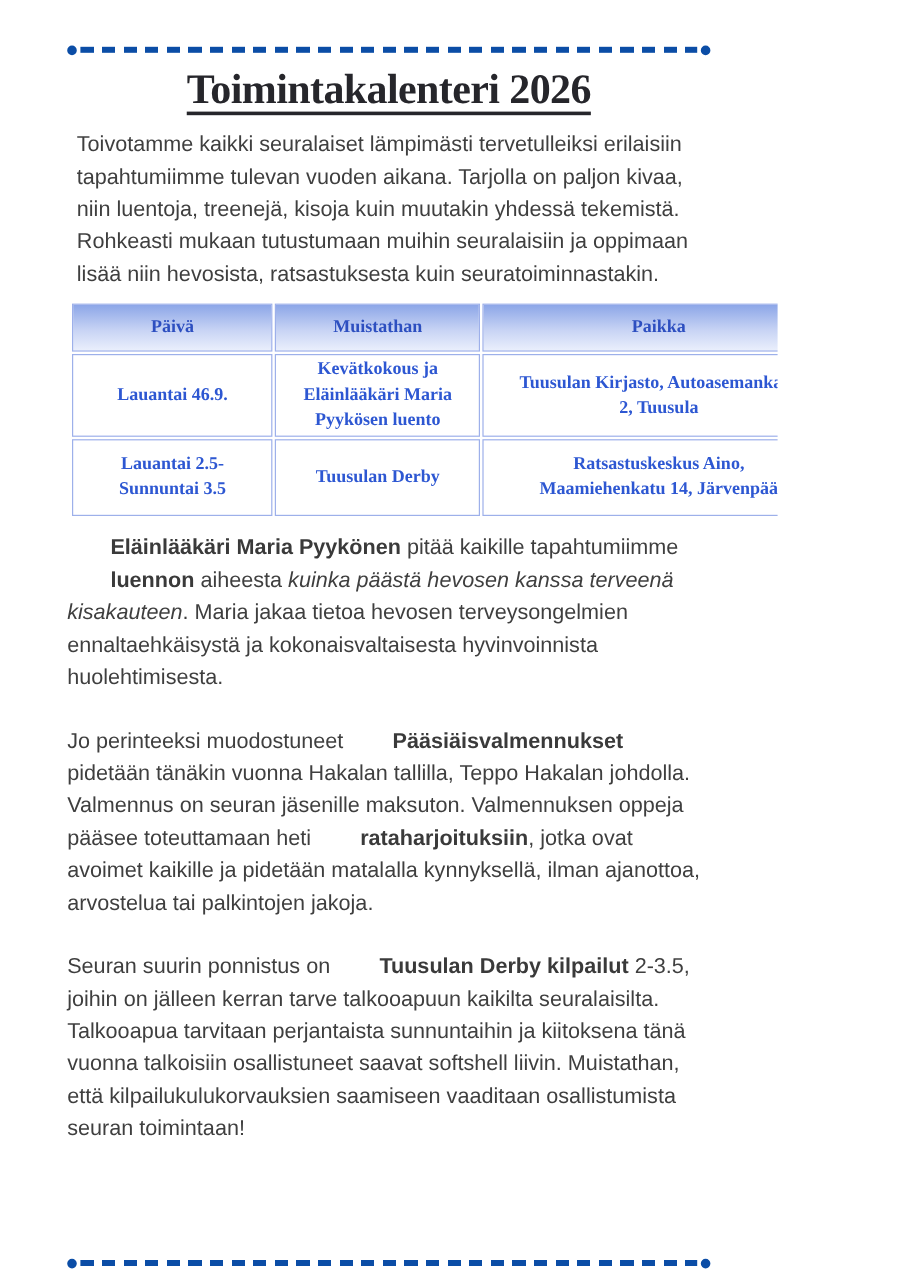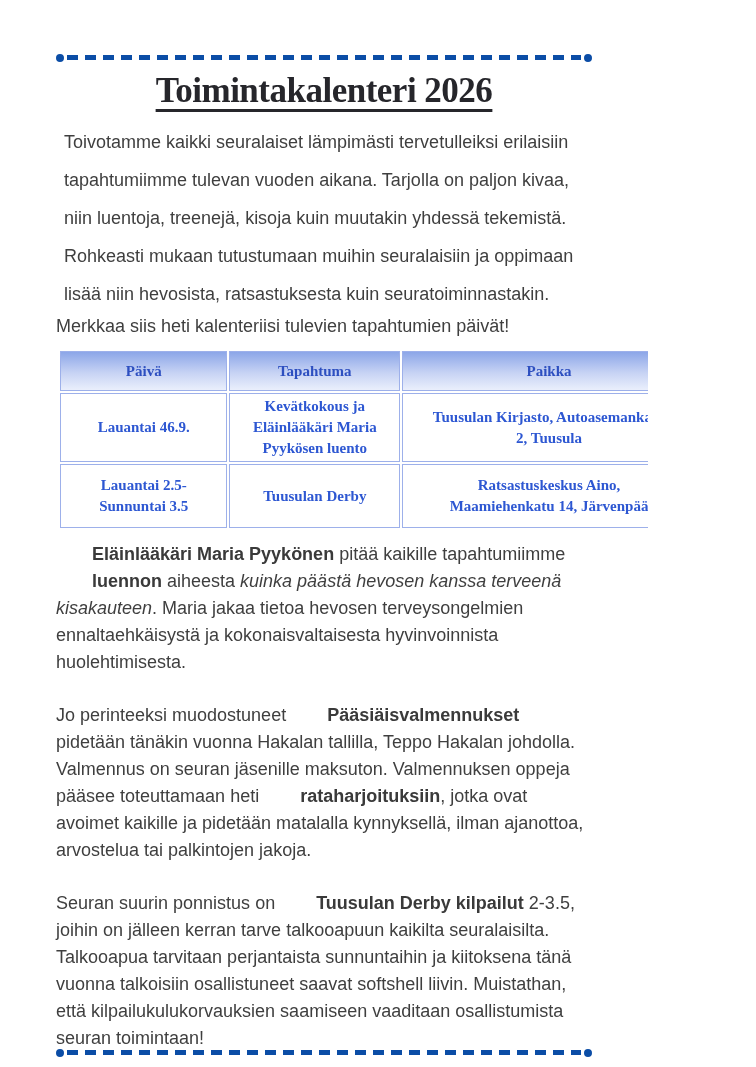--- a/index.html
+++ b/index.html
@@ -1,40 +1,40 @@
 <!DOCTYPE html>
 <html><head>
 <meta charset="utf-8">
 <style>
   * { box-sizing: border-box; }
   html,body { margin:0; padding:0; background:#ffffff; }
   .page {
     width:648px; height:1067px; position:relative; overflow:hidden;
-    background:#ffffff; padding:16px 56px;
+    background:#ffffff; padding:0 56px;
     font-family:"Liberation Sans","DejaVu Sans",sans-serif;
     color:#3F3F3F;
   }
   
   .rule { display:flex; align-items:center; margin-top:34px; height:15px; }
   .rule.bottom { position:absolute; left:56px; right:56px; bottom:7px; margin:0; }
   .ring {
     width:7px; height:7px; border:4px solid #0B4DA6; border-radius:50%;
     background:#ffffff; flex:0 0 auto;
   }
   .dashes {
     flex:1 1 auto; height:5px; margin:0 3px;
     background:repeating-linear-gradient(90deg,#0B4DA6 0,#0B4DA6 11px,transparent 11px,transparent 18px);
   }
   .title {
     margin:6px 0 12px; text-align:center;
     font-family:"Liberation Serif","DejaVu Serif",serif; font-stretch:condensed;
     font-size:35px; font-weight:700; color:#26262B; letter-spacing:-0.5px;
   }
   .title span { text-decoration:underline; text-decoration-thickness:3px; text-underline-offset:7px; }
-  .intro { margin:0 0 0 8px; font-size:18px; line-height:38px; }
+  .intro { margin:0 0 0 8px; font-size:18px; line-height:27px; }
   .callout { margin:0; font-size:18px; line-height:27px; }
   table.events {
     border-collapse:separate; border-spacing:2px; table-layout:fixed;
     width:640px; margin:9px 0 0 2px;
   }
   table.events th, table.events td {
     border:1px solid #9DB0EA; text-align:center; vertical-align:middle;
     font-family:"Liberation Serif","DejaVu Serif",serif; font-stretch:condensed; font-weight:700;margin-left:28px;
   }
   table.events th {
@@ -57,32 +57,31 @@
 
   <div class="rule top">
     <span class="ring"></span>
     <span class="dashes"></span>
     <span class="ring"></span>
   </div>
 
   <h1 class="title"><span>Toimintakalenteri 2026</span></h1>
 
   <p class="intro">Toivotamme kaikki seuralaiset lämpimästi tervetulleiksi erilaisiin tapahtumiimme tulevan vuoden aikana. Tarjolla on paljon kivaa, niin luentoja, treenejä, kisoja kuin muutakin yhdessä tekemistä. Rohkeasti mukaan tutustumaan muihin seuralaisiin ja oppimaan lisää niin hevosista, ratsastuksesta kuin seuratoiminnastakin.</p>
-  <p class="callout">Merkkaa siis heti kalenteriisi tulevien tapahtumien päivät!</p>
 
   <table class="events">
     <colgroup>
       <col style="width:26.5%">
       <col style="width:27%">
       <col style="width:46.5%">
     </colgroup>
     <thead>
       <tr>
         <th>Päivä</th>
-        <th>Tapahtuma</th>
+        <th>Muistathan</th>
         <th>Paikka</th>
       </tr>
     </thead>
     <tbody>
       <tr>
         <td>
             <div>Lauantai 46.9.</div>
           </td>
         <td>
           <div>Kevätkokous ja</div>

